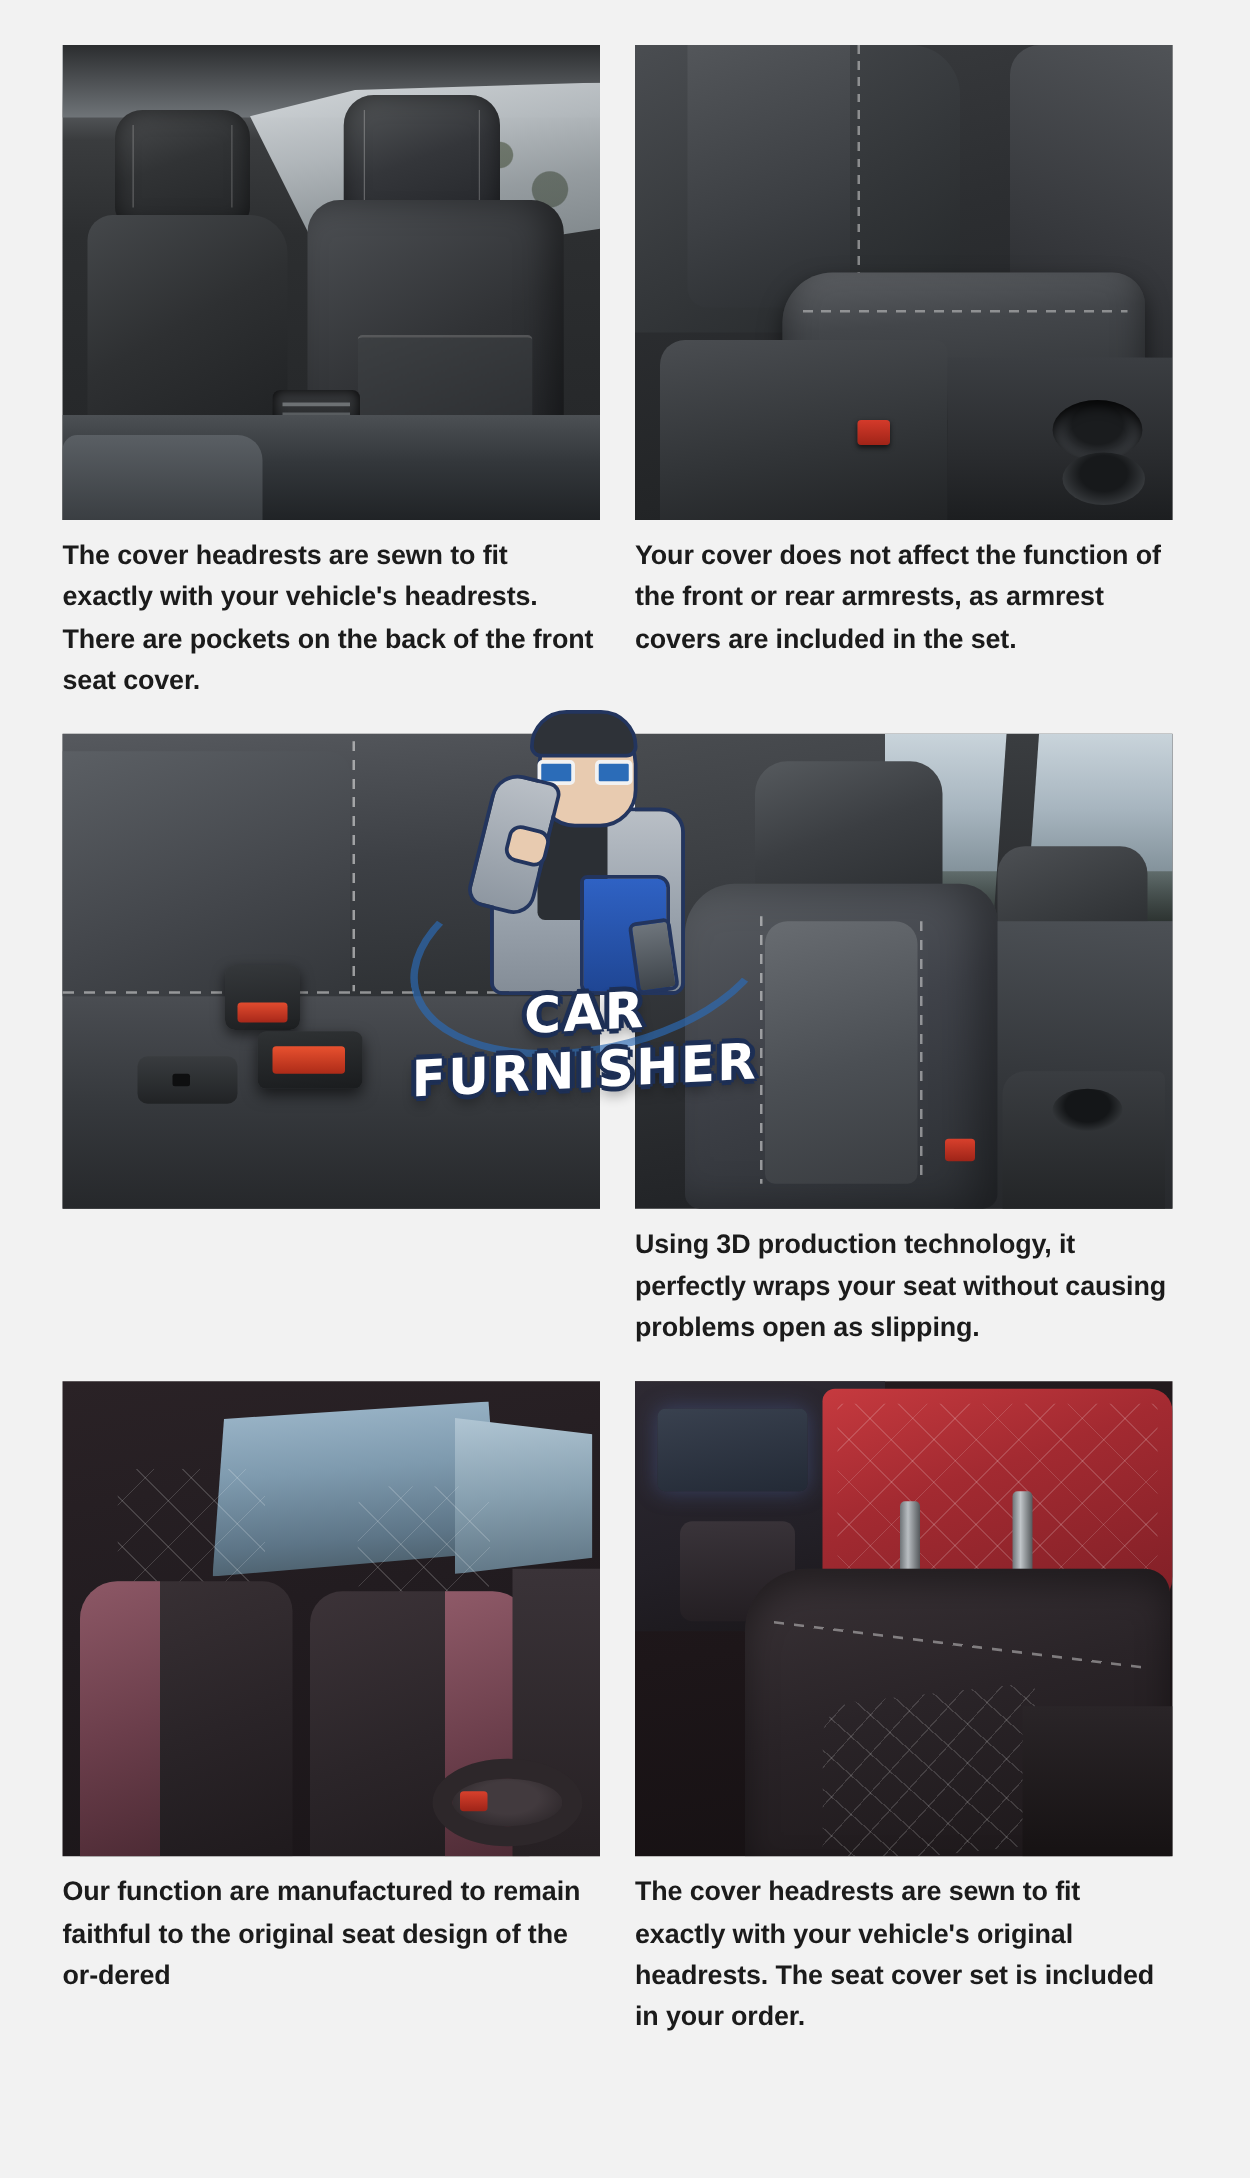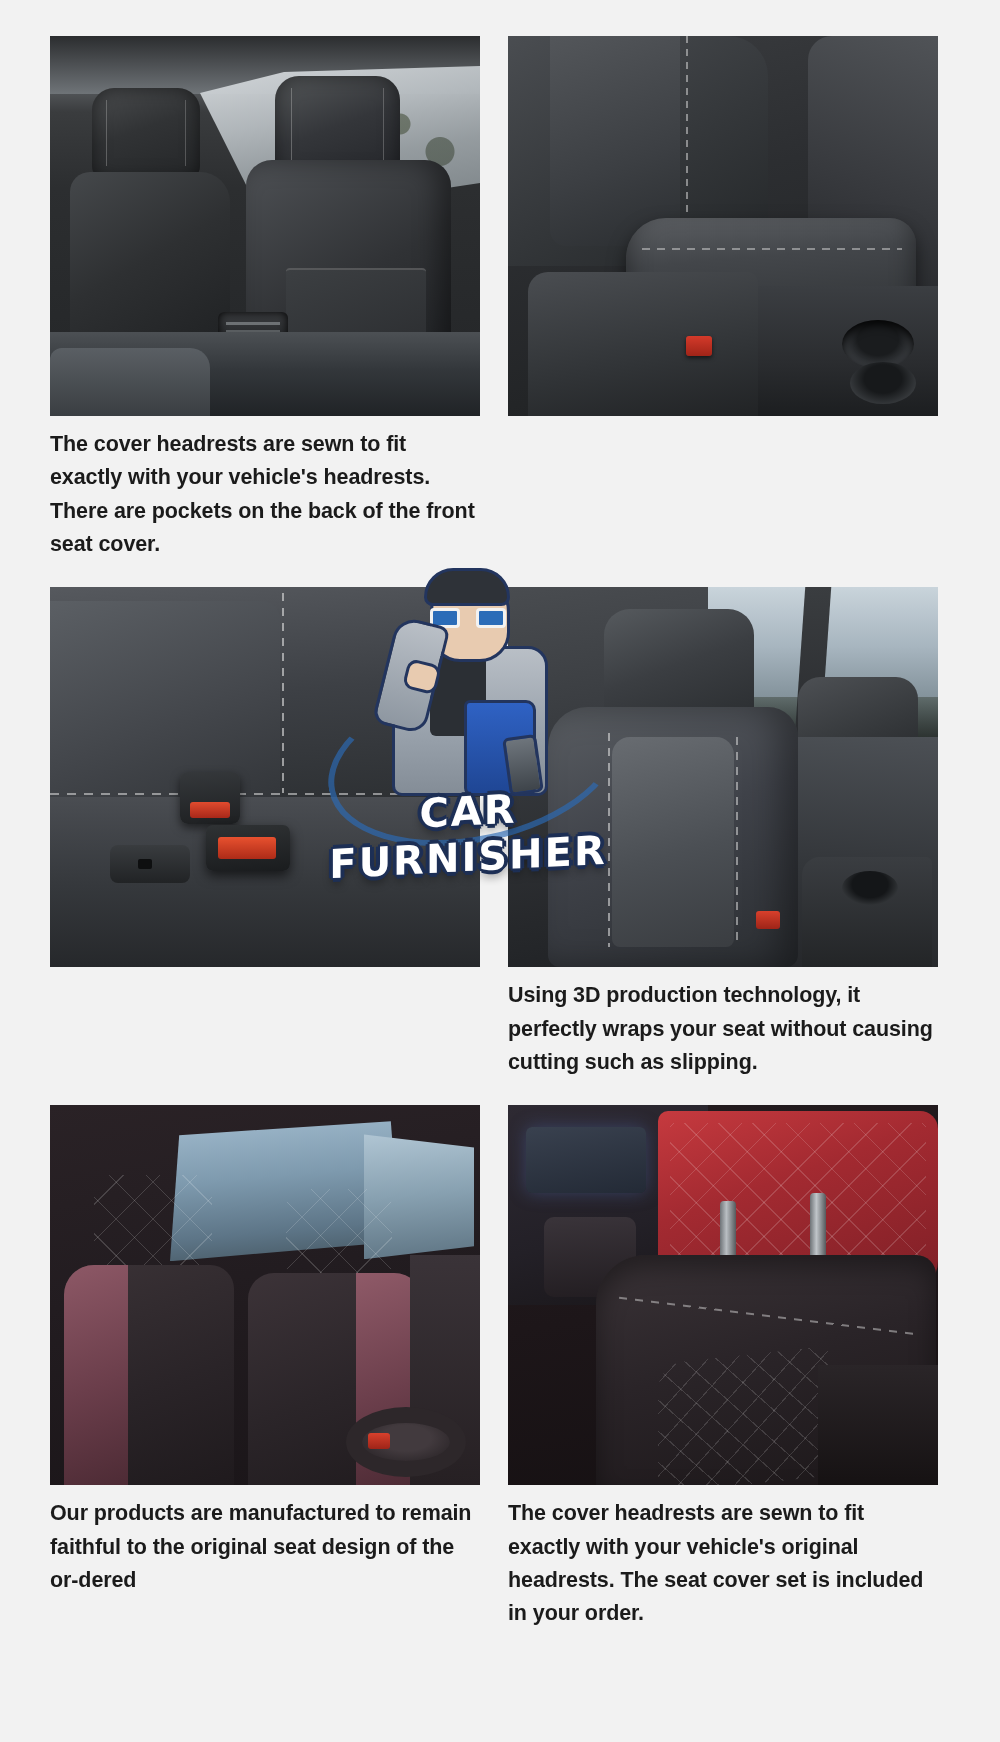--- a/index.html
+++ b/index.html
@@ -573,20 +573,21 @@
         <div class="suede"></div>
         <div class="stitchv"></div>
         <div class="seatsideR"></div>
         <div class="armrest"></div>
         <div class="cushion"></div>
         <div class="console"></div>
         <div class="cup"></div>
         <div class="cup2"></div>
         <div class="redbtn"></div>
       </div>
+      <div class="caption">Your cover does not affect the function of the front or rear armrests, as armrest covers are included in the set.</div>
     </div>
 
     <div class="cell">
       <div class="photo p3">
         <div class="benchback"></div>
         <div class="suede2"></div>
         <div class="stitch1"></div>
         <div class="cushion3"></div>
         <div class="stitch2"></div>
         <div class="buckle1"></div>
@@ -603,38 +604,38 @@
         <div class="hr4b"></div>
         <div class="rearseat4"></div>
         <div class="seat4"></div>
         <div class="seat4suede"></div>
         <div class="st4"></div>
         <div class="st5"></div>
         <div class="console4"></div>
         <div class="cup4"></div>
         <div class="redbtn4"></div>
       </div>
-      <div class="caption">Using 3D production technology, it perfectly wraps your seat without causing cutting such as slipping.</div>
+      <div class="caption">Using 3D production technology, it perfectly wraps your seat without causing problems open as slipping.</div>
     </div>
 
     <div class="cell">
       <div class="photo p5">
         <div class="win5"></div>
         <div class="win5b"></div>
         <div class="hdr5a quilt"></div>
         <div class="hdr5b quilt"></div>
         <div class="seat5a"></div>
         <div class="bol5a quilt"></div>
         <div class="seat5b"></div>
         <div class="bol5b quilt"></div>
         <div class="door5"></div>
         <div class="wheel5"></div>
         <div class="redbtn5"></div>
       </div>
-      <div class="caption">Our products are manufactured to remain faithful to the original seat design of the or-dered</div>
+      <div class="caption">Our function are manufactured to remain faithful to the original seat design of the or-dered</div>
     </div>
 
     <div class="cell">
       <div class="photo p6">
         <div class="dash6"></div>
         <div class="screen6"></div>
         <div class="shifter6"></div>
         <div class="hrRed">
             <div class="q"></div>
           </div>

